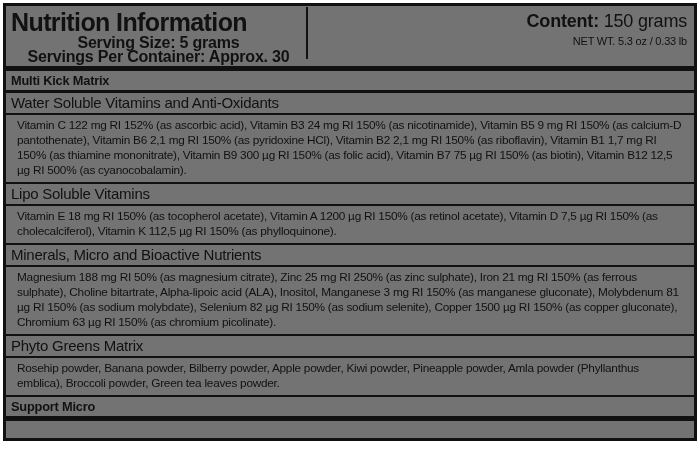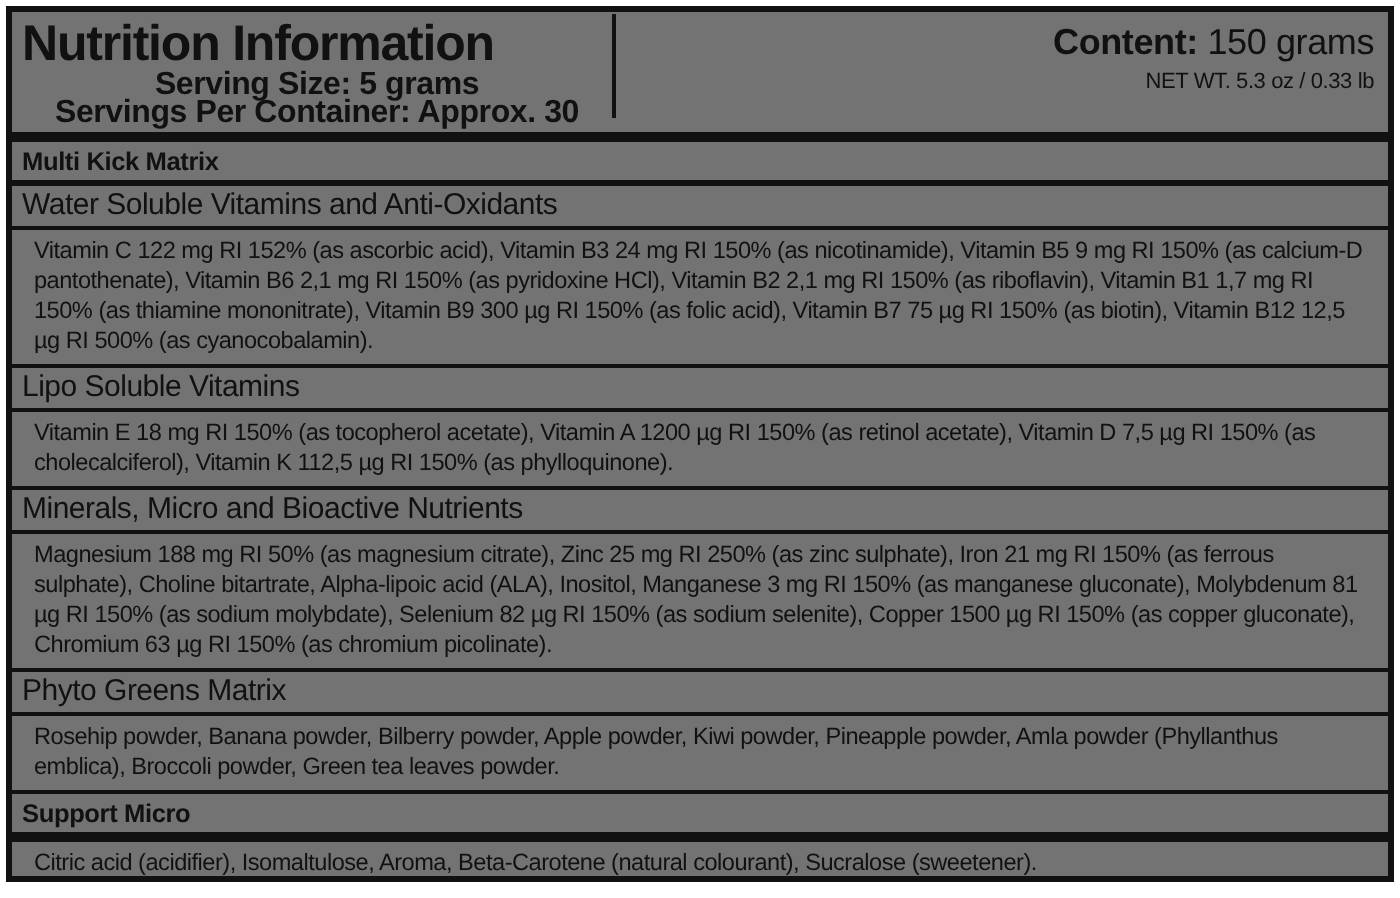--- a/index.html
+++ b/index.html
@@ -123,15 +123,14 @@
 
   <div class="sub-title">Minerals, Micro and Bioactive Nutrients</div>
   <div class="sub-body">Magnesium 188 mg RI 50% (as magnesium citrate), Zinc 25 mg RI 250% (as zinc sulphate), Iron 21 mg RI 150% (as ferrous sulphate), Choline bitartrate, Alpha-lipoic acid (ALA), Inositol, Manganese 3 mg RI 150% (as manganese gluconate), Molybdenum 81 µg RI 150% (as sodium molybdate), Selenium 82 µg RI 150% (as sodium selenite), Copper 1500 µg RI 150% (as copper gluconate), Chromium 63 µg RI 150% (as chromium picolinate).</div>
 
   <div class="sub-title">Phyto Greens Matrix</div>
   <div class="sub-body">Rosehip powder, Banana powder, Bilberry powder, Apple powder, Kiwi powder, Pineapple powder, Amla powder (Phyllanthus emblica), Broccoli powder, Green tea leaves powder.</div>
 
   <div class="matrix-title support-title">Support Micro</div>
   <div class="bar bar-4"></div>
 
-  <div class="sub-body" style="border-bottom:none;">Citric acid (acidifier), Isomaltulose, Aroma, Beta-Carotene (natural colourant), Sucralose (sweetener).</div>
 
 </div>
 
 </body></html>

